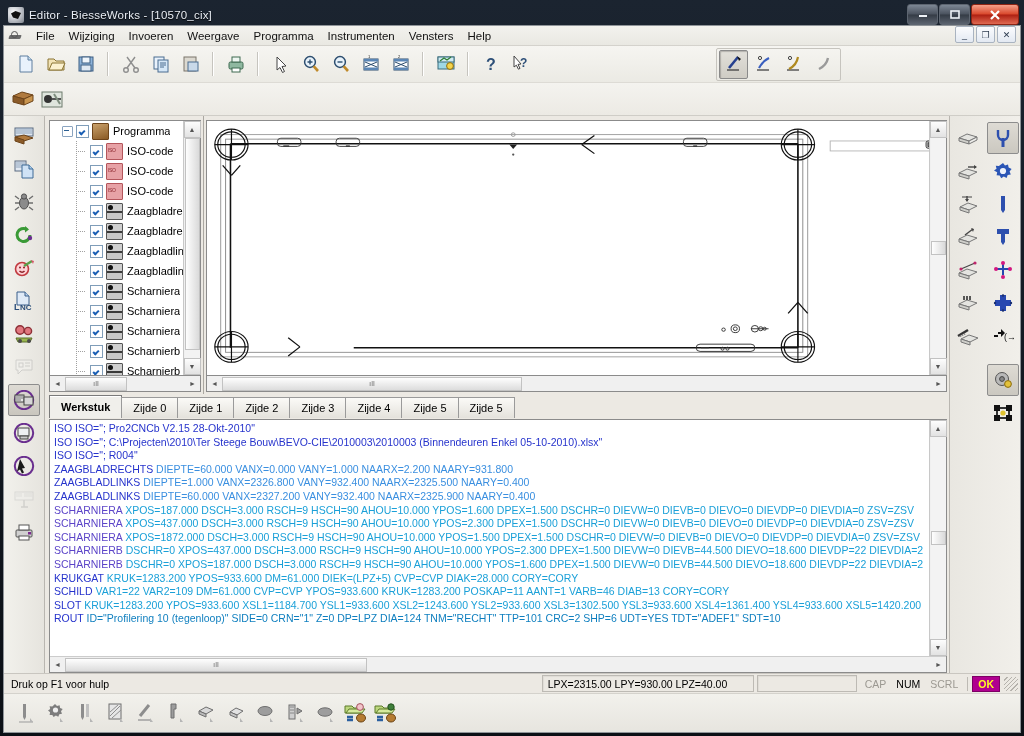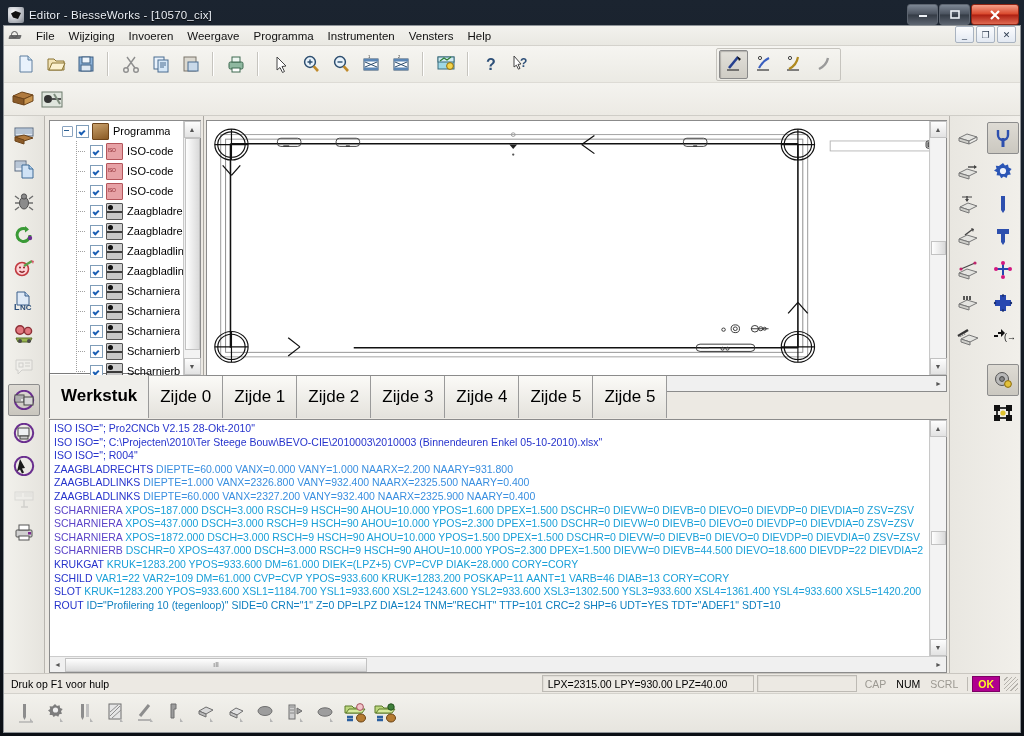--- a/index.html
+++ b/index.html
@@ -118,21 +118,21 @@
      display:flex;align-items:center;justify-content:center;font-size:8px;color:#777;}
   .htrack{flex:1;}
 
   
   .canvaspane{flex:1;display:flex;flex-direction:column;min-width:0;padding:4px 2px 0 2px;}
   .cadbox{flex:1;background:#fff;border:1px solid #8b8b8b;position:relative;display:flex;min-height:0;}
   .cadinner{flex:1;position:relative;overflow:hidden;background:#fff;}
 
   
   .tabs{height:24px;display:flex;align-items:flex-end;padding:0 0 0 4px;gap:0;background:#ece9e3;}
-  .tab{height:20px;padding:11px 11px;display:flex;align-items:center;font-size:17px;
+  .tab{height:20px;padding:0 11px;display:flex;align-items:center;font-size:11px;
     border:1px solid #9a9a9a;border-bottom:none;background:linear-gradient(180deg,#fbfaf7,#e4e2dc);
     margin-right:-1px;color:#000;}
   .tab.active{background:#f0efeb;height:22px;font-weight:bold;border-color:#7a7a7a;
     box-shadow:inset 0 1px 0 #fff;}
 
   
   .codepane{height:252px;margin:1px 2px 0 4px;border:1px solid #8b8b8b;background:#fff;display:flex;
     flex-direction:column;min-height:0;}
   .coderow{flex:1;display:flex;min-height:0;}
   .codetext{flex:1;overflow:hidden;padding:2px 0 0 4px;font-family:"Liberation Sans",sans-serif;
@@ -723,20 +723,21 @@
                 <div class="cl"><span class="k1">ISO ISO="; Pro2CNCb V2.15 28-Okt-2010"</span></div>
                 <div class="cl"><span class="k1">ISO ISO="; C:\Projecten\2010\Ter Steege Bouw\BEVO-CIE\2010003\2010003 (Binnendeuren Enkel 05-10-2010).xlsx"</span></div>
                 <div class="cl"><span class="k1">ISO ISO="; R004"</span></div>
                 <div class="cl"><span class="k1">ZAAGBLADRECHTS </span><span class="k2">DIEPTE=60.000 VANX=0.000 VANY=1.000 NAARX=2.200 NAARY=931.800</span></div>
                 <div class="cl"><span class="k1">ZAAGBLADLINKS </span><span class="k2">DIEPTE=1.000 VANX=2326.800 VANY=932.400 NAARX=2325.500 NAARY=0.400</span></div>
                 <div class="cl"><span class="k1">ZAAGBLADLINKS </span><span class="k2">DIEPTE=60.000 VANX=2327.200 VANY=932.400 NAARX=2325.900 NAARY=0.400</span></div>
                 <div class="cl"><span class="k3">SCHARNIERA </span><span class="k4">XPOS=187.000 DSCH=3.000 RSCH=9 HSCH=90 AHOU=10.000 YPOS=1.600 DPEX=1.500 DSCHR=0 DIEVW=0 DIEVB=0 DIEVO=0 DIEVDP=0 DIEVDIA=0 ZSV=ZSV</span></div>
                 <div class="cl"><span class="k3">SCHARNIERA </span><span class="k4">XPOS=437.000 DSCH=3.000 RSCH=9 HSCH=90 AHOU=10.000 YPOS=2.300 DPEX=1.500 DSCHR=0 DIEVW=0 DIEVB=0 DIEVO=0 DIEVDP=0 DIEVDIA=0 ZSV=ZSV</span></div>
                 <div class="cl"><span class="k3">SCHARNIERA </span><span class="k4">XPOS=1872.000 DSCH=3.000 RSCH=9 HSCH=90 AHOU=10.000 YPOS=1.500 DPEX=1.500 DSCHR=0 DIEVW=0 DIEVB=0 DIEVO=0 DIEVDP=0 DIEVDIA=0 ZSV=ZSV</span></div>
                 <div class="cl"><span class="k3">SCHARNIERB </span><span class="k4">DSCHR=0 XPOS=437.000 DSCH=3.000 RSCH=9 HSCH=90 AHOU=10.000 YPOS=2.300 DPEX=1.500 DIEVW=0 DIEVB=44.500 DIEVO=18.600 DIEVDP=22 DIEVDIA=2</span></div>
+                <div class="cl"><span class="k3">SCHARNIERB </span><span class="k4">DSCHR=0 XPOS=187.000 DSCH=3.000 RSCH=9 HSCH=90 AHOU=10.000 YPOS=1.600 DPEX=1.500 DIEVW=0 DIEVB=44.500 DIEVO=18.600 DIEVDP=22 DIEVDIA=2</span></div>
                 <div class="cl"><span class="k1">KRUKGAT </span><span class="k4">KRUK=1283.200 YPOS=933.600 DM=61.000 DIEK=(LPZ+5) CVP=CVP DIAK=28.000 CORY=CORY</span></div>
                 <div class="cl"><span class="k1">SCHILD </span><span class="k4">VAR1=22 VAR2=109 DM=61.000 CVP=CVP YPOS=933.600 KRUK=1283.200 POSKAP=11 AANT=1 VARB=46 DIAB=13 CORY=CORY</span></div>
                 <div class="cl"><span class="k1">SLOT </span><span class="k4">KRUK=1283.200 YPOS=933.600 XSL1=1184.700 YSL1=933.600 XSL2=1243.600 YSL2=933.600 XSL3=1302.500 YSL3=933.600 XSL4=1361.400 YSL4=933.600 XSL5=1420.200</span></div>
                 <div class="cl"><span class="k1">ROUT </span><span class="k5">ID="Profilering 10 (tegenloop)" SIDE=0 CRN="1" Z=0 DP=LPZ DIA=124 TNM="RECHT" TTP=101 CRC=2 SHP=6 UDT=YES TDT="ADEF1" SDT=10</span></div>
               </div>
             <div class="vscroll">
               <div class="sbtn">▲</div>
               <div class="strack"></div>
               <div class="sthumb" style="height:12px"></div>
               <div class="strack"></div>

